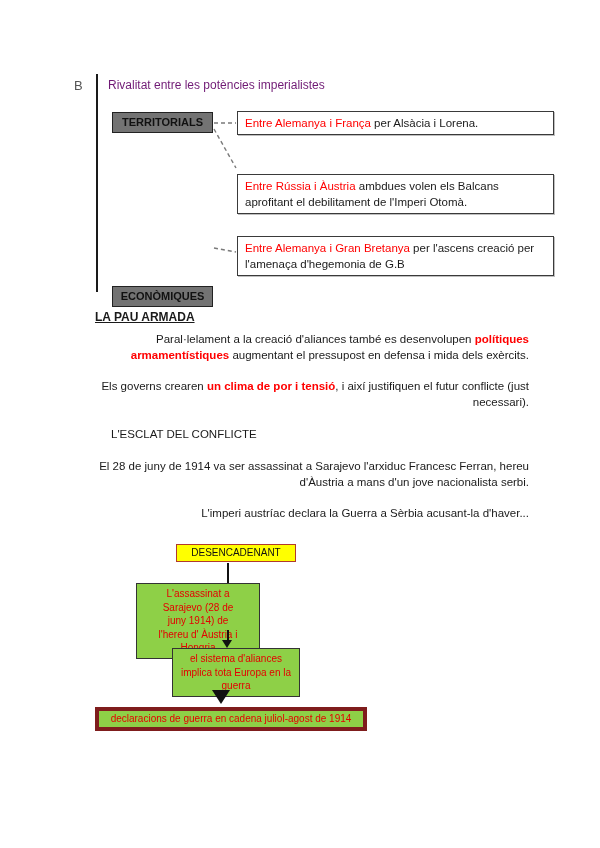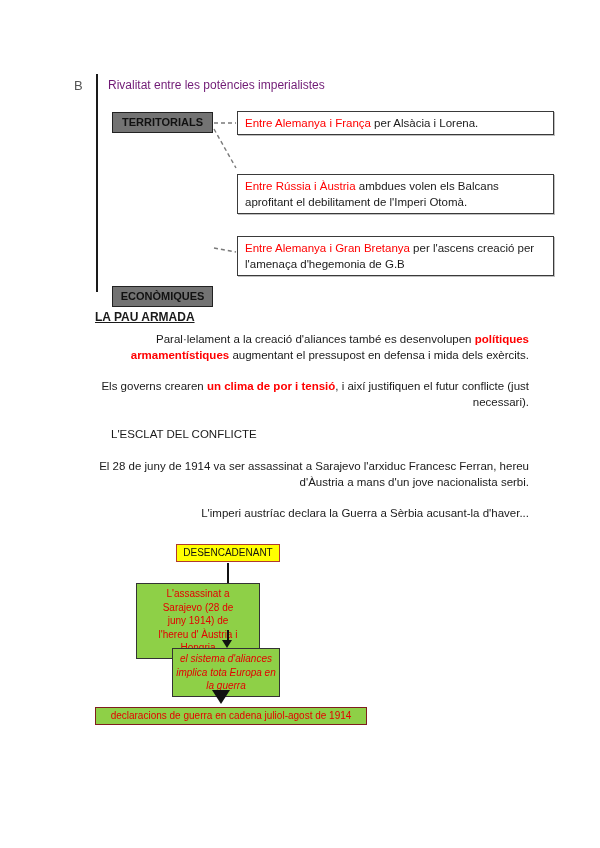--- a/index.html
+++ b/index.html
@@ -45,34 +45,34 @@
   .body-text p { margin: 0 0 15px; text-align: right; }
   .justify { text-align: justify; }
   .red  { color: #ff0000; }
   .blue { color: #0000ee; }
   .bold { font-weight: bold; }
   .subhead { margin: 16px; font-weight: normal; font-size: 11.5px; }
 
   
   .bottom-diagram { position: absolute; inset: 0; }
   .trigger-box {
-    position: absolute; left: 176px; top: 544px; width: 104px; height: 18px;
+    position: absolute; left: 176px; top: 544px; width: 120px; height: 18px;
     background: #ffff00; border: 1px solid #b03a2e;
     font-size: 10px; text-align: center; line-height: 16px; color: #111;
   }
   .conn-line { position: absolute; left: 227px; width: 2px; background: #111; }
   .conn-line.l1 { top: 563px; height: 20px; }
   .conn-line.l2 { top: 630px; height: 11px; }
   .gbox {
     position: absolute; background: #8ed047; border: 1px solid #333;
     color: #e40000; font-size: 10px; text-align: center;
   }
   .gbox.step1 { left: 136px; top: 583px; width: 124px; padding: 3px 18px; line-height: 13.5px; }
-  .gbox.step2 { left: 172px; top: 648px; width: 108px; padding: 3px 2px; line-height: 13.5px; font-style: italic; }
-  .gbox.step3 { left: 95px;  top: 707px; width: 272px; border: 1px solid #7f1d1d; padding: 1px 2px; line-height: 14px; }
+  .gbox.step2 { left: 172px; top: 648px; width: 128px; padding: 3px 2px; line-height: 13.5px; }
+  .gbox.step3 { left: 95px;  top: 707px; width: 272px; border: 4px solid #7f1d1d; padding: 1px 2px; line-height: 14px; }
   .arrowhead { position: absolute; width: 0; height: 0; }
   .arrowhead.small { left: 222px; top: 640px; border-left: 5px solid transparent; border-right: 5px solid transparent; border-top: 8px solid #111; }
   .arrowhead.big   { left: 212px; top: 690px; border-left: 9px solid transparent; border-right: 9px solid transparent; border-top: 14px solid #111; }
 </style>
 </head>
 <body>
 
 <div>
 
   <section class="top-diagram">

